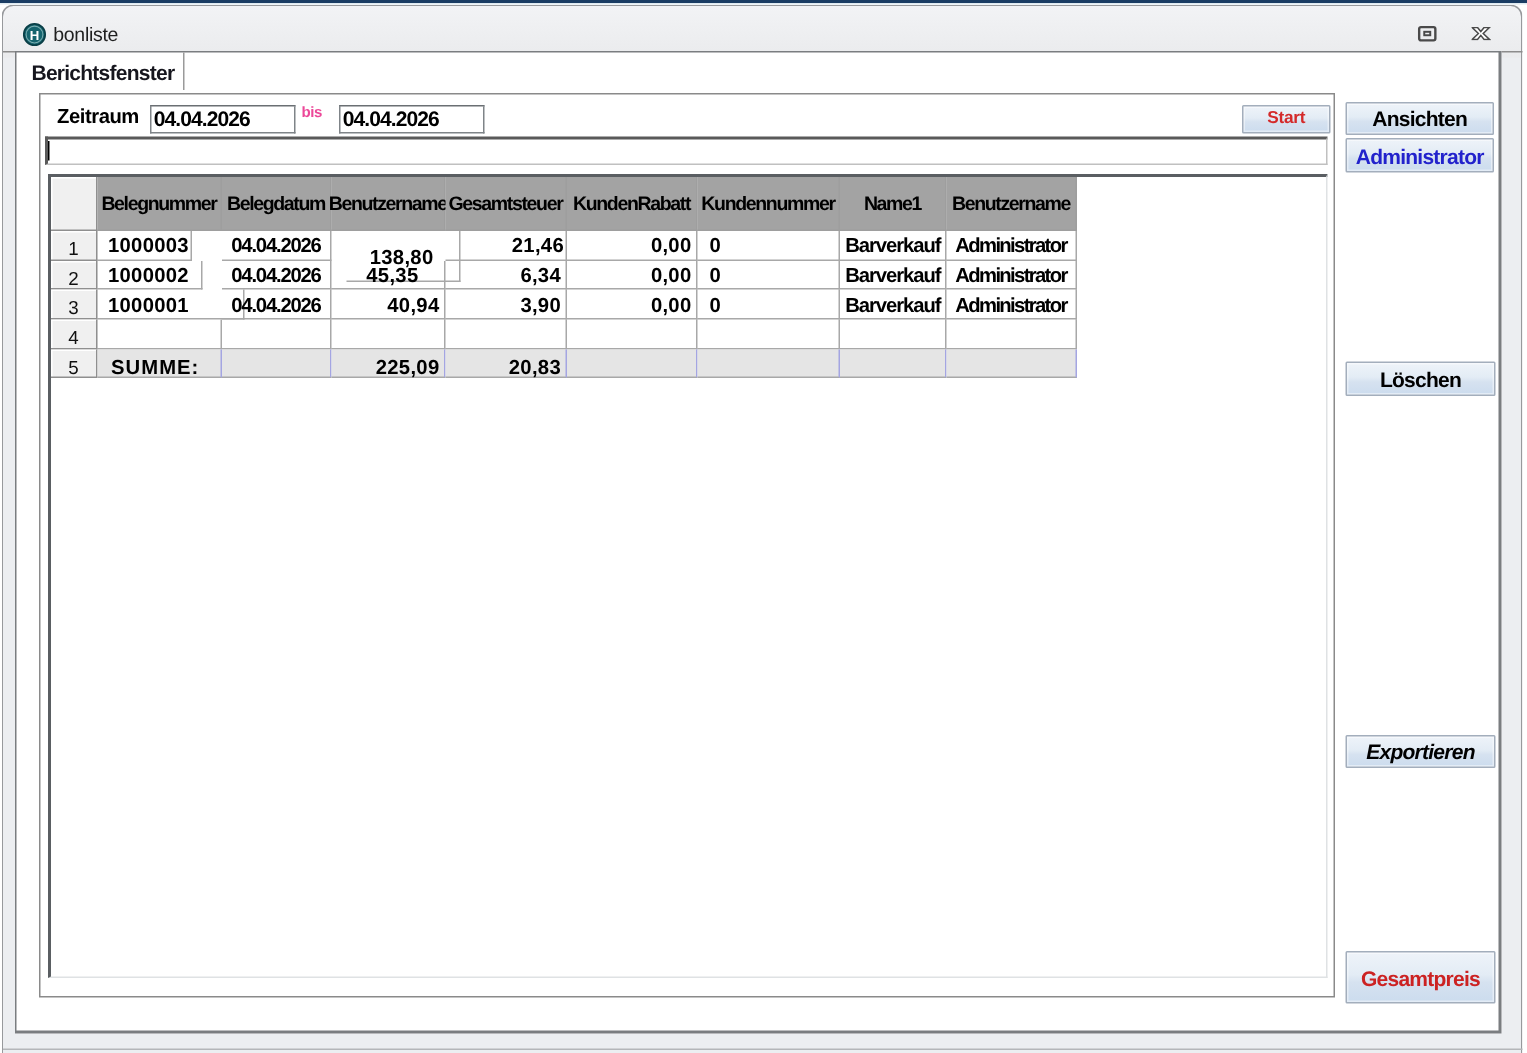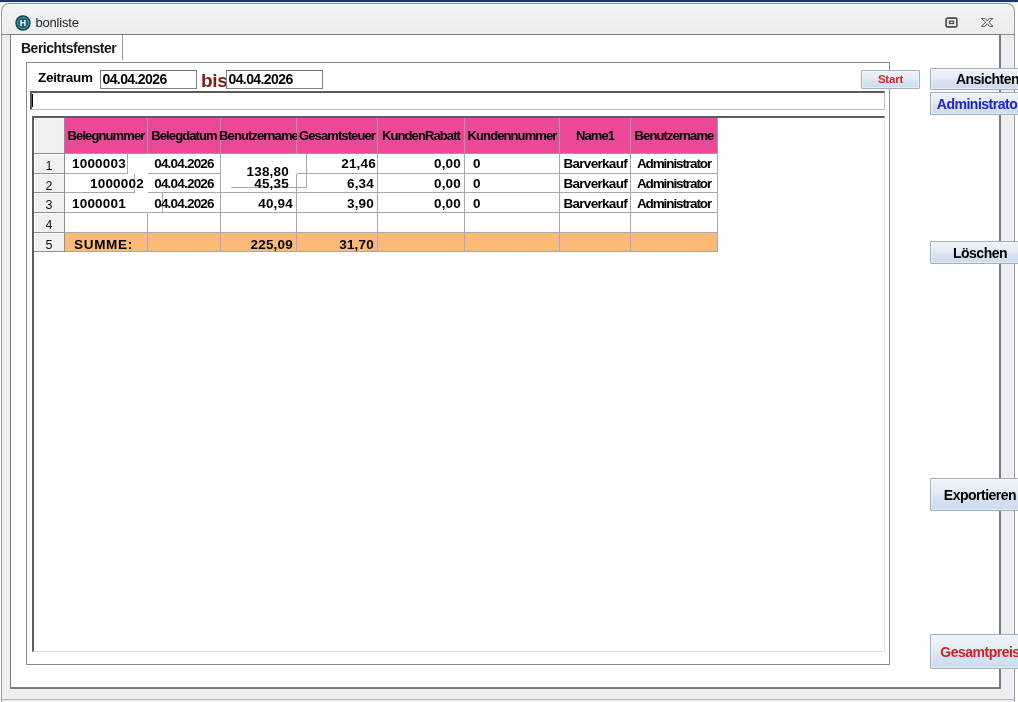--- a/index.html
+++ b/index.html
@@ -16,50 +16,50 @@
   #client { left:10px; top:34px; width:991px; height:655px; background:#ffffff;
     border:1px solid #7a7d80; border-right-width:2px; border-bottom-width:2px; }
   #title { left:35.5px; top:14.5px; font-size:13px; letter-spacing:-0.2px; color:#1f1f1f; }
   #tabline { left:122px; top:35px; width:1px; height:25px; background:#9a9a9a; }
   #tabtext { left:21px; top:40px; font-size:14px; letter-spacing:-0.5px; font-weight:bold; color:#16161e; }
   #panel { left:26px; top:62px; width:864px; height:603px; border:1px solid #8a8a8a; background:#fff; }
   #lblZeitraum { left:38px; top:70px; font-size:13.5px; letter-spacing:-0.3px; font-weight:bold; color:#000; }
   .datefield { top:70px; width:97px; height:19px; background:#fff; border:1px solid #7f8488;
     border-top-color:#6a6f73; font-size:14px; letter-spacing:-0.6px; font-weight:bold; color:#000; padding:0 0 0 1.5px; }
   #date1 { left:100px; }
-  #lblBis { left:201px; top:70px; font-size:19px; letter-spacing:-0.3px; font-weight:bold; color:#7f1d1d; }
+  #lblBis { left:201px; top:70px; font-size:10px; letter-spacing:-0.3px; font-weight:bold; color:#ec4899; }
   #date2 { left:226px; }
   #longfield { left:30px; top:91px; width:855px; height:19px; background:#fff;
     border-top:2px solid #5a5a5a; border-left:2px solid #5a5a5a;
     border-right:1px solid #c0c0c0; border-bottom:1px solid #c0c0c0; }
   #caret { left:31.5px; top:94px; width:1.5px; height:13px; background:#000; }
   #grid { left:32px; top:116px; width:853px; height:536px; background:#fff;
     border-top:2px solid #5a5e62; border-left:2px solid #5a5e62;
     border-right:1px solid #dfe2e4; border-bottom:1px solid #dfe2e4; }
-  .hcell { top:118px; height:36px; background:#ec4899; border-right:1px solid #9e9e9e;
+  .hcell { top:118px; height:36px; background:#a3a3a3; border-right:1px solid #9e9e9e;
     border-bottom:1px solid #9e9e9e; font-size:13px; letter-spacing:-0.9px; font-weight:bold; color:#000;
     display:flex; align-items:center; justify-content:center; }
   .ncell { left:34px; width:31px; background:#f0f0f0; border-right:1px solid #8f8f8f;
     border-bottom:1px solid #8f8f8f; box-shadow:inset 1px 1px 0 #ffffff;
     font-size:12.5px; color:#111; display:flex; align-items:center; justify-content:center; padding-top:5px; }
   .cell { border-right:1px solid #a8a8a8; border-bottom:1px solid #a8a8a8;
     font-size:13.5px; font-weight:bold; color:#000; display:flex; align-items:center; padding-top:1px; }
   .al { justify-content:flex-start; }
   .ar { justify-content:flex-end; }
   .ac { justify-content:center; }
-  .sum { background:#fdba74; padding-top:5px; border-right-color:#a4a5e2; }
+  .sum { background:#e5e5e5; padding-top:5px; border-right-color:#a4a5e2; }
   .btn { display:flex; align-items:center; justify-content:center;
     font-size:14px; letter-spacing:-0.5px; font-weight:bold; color:#000; border:1px solid #a3aebc; border-radius:1px;
     background:linear-gradient(180deg,#eef3f9 0%,#e3ecf5 45%,#d6e2f0 60%,#ccdcee 100%);
-    box-shadow:inset 0 0 0 1px rgba(255,255,255,0.45);margin-left:33px; }
+    box-shadow:inset 0 0 0 1px rgba(255,255,255,0.45); }
   #bStart { left:828px; top:70px; width:59px; height:19px; color:#d42a2a; font-size:11.5px; letter-spacing:-0.2px; padding-bottom:2px; }
-  #bAnsichten { left:897px; top:68px; width:115px; height:22px; }
+  #bAnsichten { left:897px; top:68px; width:99px; height:22px; }
   #bAktualisieren { left:897px; top:92px; width:99px; height:23px; color:#2222cc; }
   #bLoeschen { left:897px; top:241px; width:100px; height:23px; }
-  #bExportieren { left:897px; top:478px; width:100px; height:33px; }
+  #bExportieren { left:897px; top:490px; width:100px; height:22px;font-style:italic; }
   #bSchliessen { left:897px; top:634px; width:100px; height:35px; color:#cc2222; }
 </style>
 </head>
 <body>
 <div class="abs" id="navy"></div>
 <div class="abs" id="navy2"></div>
 <div class="abs" id="frame"></div>
 <div class="abs" id="botline"></div>
 <div class="abs" id="titlesep"></div>
 <div class="abs" id="client"></div>
@@ -100,23 +100,23 @@
 <div class="abs ncell" style="top:154.0px; height:19.7px;">1</div>
 <div class="abs cell al" style="left:65px; top:154.0px; width:63px; height:19.7px;padding-left:7px;letter-spacing:0.2px;">1000003</div>
 <div class="abs cell ac" style="left:148px; top:154.0px; width:73px; height:19.7px;letter-spacing:-0.8px;">04.04.2026</div>
 <div class="abs cell ar" style="left:231px; top:154.0px; width:76px; height:34px;padding-right:17px;letter-spacing:0.2px;">138,80</div>
 <div class="abs cell ar" style="left:297px; top:154.0px; width:81px; height:19.7px;padding-right:1px;letter-spacing:0.2px;">21,46</div>
 <div class="abs cell ar" style="left:378px; top:154.0px; width:87px; height:19.7px;padding-right:3px;letter-spacing:0.2px;">0,00</div>
 <div class="abs cell al" style="left:465px; top:154.0px; width:95px; height:19.7px;padding-left:8px;letter-spacing:0.2px;">0</div>
 <div class="abs cell ar" style="left:560px; top:154.0px; width:71px; height:19.7px;padding-right:3px;letter-spacing:-0.7px;">Barverkauf</div>
 <div class="abs cell ac" style="left:631px; top:154.0px; width:87px; height:19.7px;letter-spacing:-1.1px;">Administrator</div>
 <div class="abs ncell" style="top:173.7px; height:19.7px;">2</div>
-<div class="abs cell al" style="left:65px; top:173.7px; width:70px; height:19.7px;padding-left:25px;letter-spacing:0.2px;">1000002</div>
+<div class="abs cell al" style="left:65px; top:173.7px; width:70px; height:19.7px;padding-left:7px;letter-spacing:0.2px;">1000002</div>
 <div class="abs cell ac" style="left:148px; top:173.7px; width:73px; height:19.7px;letter-spacing:-0.8px;">04.04.2026</div>
-<div class="abs cell ar" style="left:221px; top:173.7px; width:76px; height:19.7px;padding-right:7px;letter-spacing:0.2px;">45,35</div>
+<div class="abs cell ar" style="left:221px; top:173.7px; width:76px; height:19.7px;padding-right:17px;letter-spacing:0.2px;">45,35</div>
 <div class="abs cell ar" style="left:297px; top:173.7px; width:81px; height:19.7px;padding-right:3px;letter-spacing:0.2px;">6,34</div>
 <div class="abs cell ar" style="left:378px; top:173.7px; width:87px; height:19.7px;padding-right:3px;letter-spacing:0.2px;">0,00</div>
 <div class="abs cell al" style="left:465px; top:173.7px; width:95px; height:19.7px;padding-left:8px;letter-spacing:0.2px;">0</div>
 <div class="abs cell ar" style="left:560px; top:173.7px; width:71px; height:19.7px;padding-right:3px;letter-spacing:-0.7px;">Barverkauf</div>
 <div class="abs cell ac" style="left:631px; top:173.7px; width:87px; height:19.7px;letter-spacing:-1.1px;">Administrator</div>
 <div class="abs ncell" style="top:193.4px; height:19.7px;">3</div>
 <div class="abs cell al" style="left:65px; top:193.4px; width:98px; height:19.7px;padding-left:7px;letter-spacing:0.2px;">1000001</div>
 <div class="abs cell ac" style="left:148px; top:193.4px; width:73px; height:19.7px;letter-spacing:-0.8px;">04.04.2026</div>
 <div class="abs cell ar" style="left:221px; top:193.4px; width:76px; height:19.7px;padding-right:3px;letter-spacing:0.2px;">40,94</div>
 <div class="abs cell ar" style="left:297px; top:193.4px; width:81px; height:19.7px;padding-right:3px;letter-spacing:0.2px;">3,90</div>
@@ -130,21 +130,21 @@
 <div class="abs cell ar" style="left:221px; top:213.1px; width:76px; height:19.7px;padding-right:3px;letter-spacing:0.2px;"></div>
 <div class="abs cell ar" style="left:297px; top:213.1px; width:81px; height:19.7px;padding-right:3px;letter-spacing:0.2px;"></div>
 <div class="abs cell ar" style="left:378px; top:213.1px; width:87px; height:19.7px;padding-right:3px;letter-spacing:0.2px;"></div>
 <div class="abs cell al" style="left:465px; top:213.1px; width:95px; height:19.7px;padding-left:8px;letter-spacing:0.2px;"></div>
 <div class="abs cell ar" style="left:560px; top:213.1px; width:71px; height:19.7px;padding-right:3px;letter-spacing:-0.7px;"></div>
 <div class="abs cell ac" style="left:631px; top:213.1px; width:87px; height:19.7px;letter-spacing:-1.1px;"></div>
 <div class="abs ncell" style="top:232.8px; height:19.7px;">5</div>
 <div class="abs cell al sum" style="left:65px; top:232.8px; width:83px; height:19.7px;padding-left:7px;letter-spacing:0.2px;letter-spacing:0.7px;padding-left:9px;">SUMME:</div>
 <div class="abs cell ac sum" style="left:148px; top:232.8px; width:73px; height:19.7px;letter-spacing:-0.8px;"></div>
 <div class="abs cell ar sum" style="left:221px; top:232.8px; width:76px; height:19.7px;padding-right:3px;letter-spacing:0.2px;text-align:right;">225,09</div>
-<div class="abs cell ar sum" style="left:297px; top:232.8px; width:81px; height:19.7px;padding-right:3px;letter-spacing:0.2px;">31,70</div>
+<div class="abs cell ar sum" style="left:297px; top:232.8px; width:81px; height:19.7px;padding-right:3px;letter-spacing:0.2px;">20,83</div>
 <div class="abs cell ar sum" style="left:378px; top:232.8px; width:87px; height:19.7px;padding-right:3px;letter-spacing:0.2px;"></div>
 <div class="abs cell al sum" style="left:465px; top:232.8px; width:95px; height:19.7px;padding-left:8px;letter-spacing:0.2px;"></div>
 <div class="abs cell ar sum" style="left:560px; top:232.8px; width:71px; height:19.7px;padding-right:3px;letter-spacing:-0.7px;"></div>
 <div class="abs cell ac sum" style="left:631px; top:232.8px; width:87px; height:19.7px;letter-spacing:-1.1px;"></div>
 </div>
 <div class="abs btn" id="bAnsichten">Ansichten</div>
 <div class="abs btn" id="bAktualisieren">Administrator</div>
 <div class="abs btn" id="bLoeschen">Löschen</div>
 <div class="abs btn" id="bExportieren">Exportieren</div>
 <div class="abs btn" id="bSchliessen">Gesamtpreis</div>

